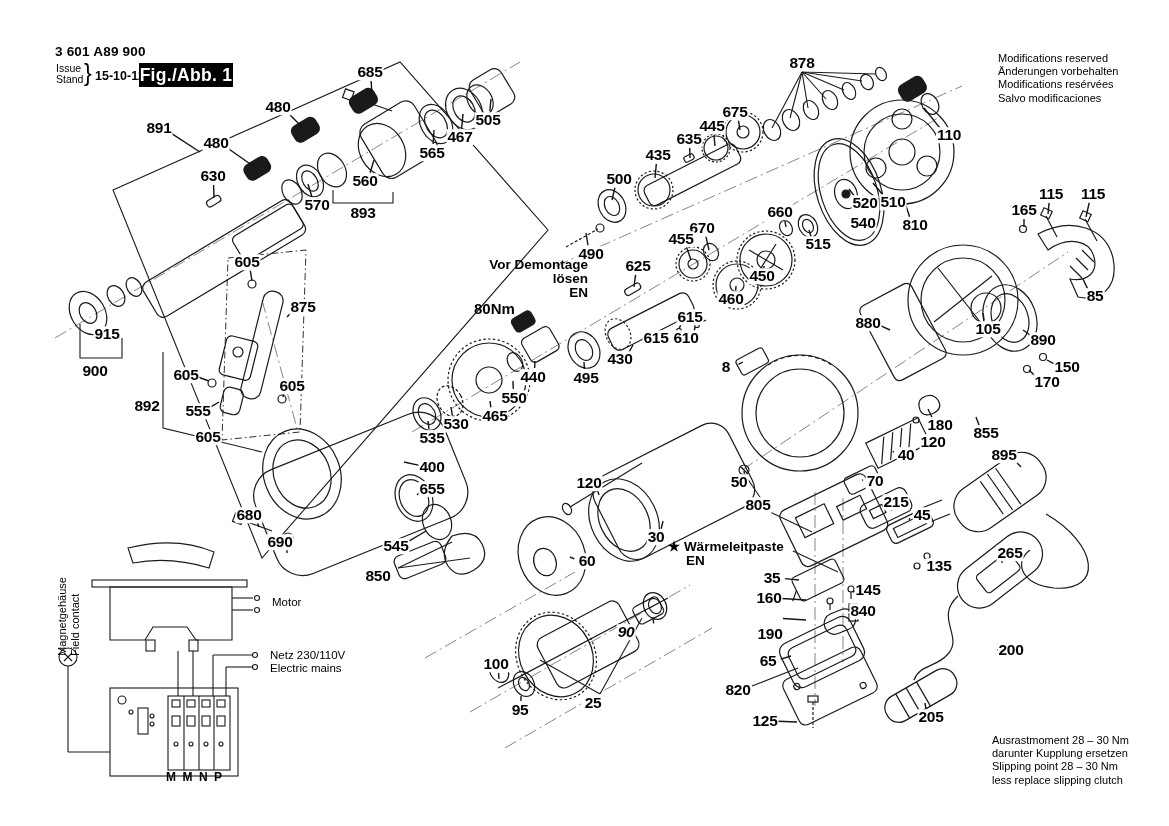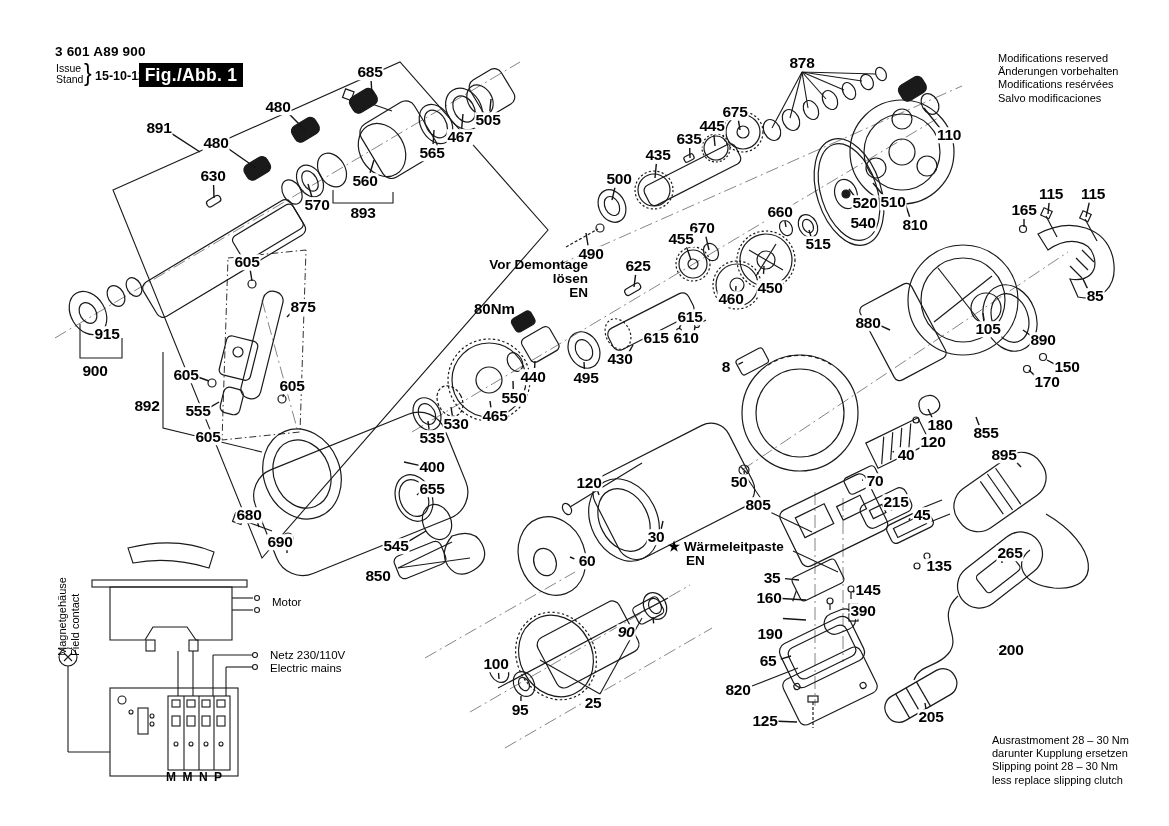--- a/index.html
+++ b/index.html
@@ -7,21 +7,21 @@
     font-family:"Liberation Sans",sans-serif;color:#000;overflow:hidden;margin:0 auto;}
   svg.draw{position:absolute;left:0;top:0;z-index:1;}
   #labels{position:absolute;left:0;top:0;width:100%;height:100%;z-index:3;}
   .part-label{position:absolute;transform:translate(-50%,-50%);font-weight:bold;
     font-size:15.5px;letter-spacing:-0.3px;white-space:nowrap;background:#fff;padding:0 1px;line-height:1;}
   .abs{position:absolute;z-index:4;}
   .hdr-num{font-size:13.5px;font-weight:600;letter-spacing:.2px;}
   .hdr-issue{font-size:10.5px;line-height:10.5px;}
   .hdr-brace{font-size:23px;font-weight:400;line-height:22px;}
   .hdr-date{font-size:12.5px;font-weight:600;}
-  .figbox{left:139px;top:63px;width:104px;height:24px;background:#000;color:#fff;
+  .figbox{left:139px;top:63px;width:94px;height:24px;background:#000;color:#fff;
     font-size:17.5px;font-weight:bold;display:flex;align-items:center;justify-content:center;letter-spacing:.3px;}
   .notice{font-size:11px;line-height:13.2px;}
   .annot-bold{font-weight:bold;font-size:13.5px;line-height:14px;}
   .torque{font-weight:bold;font-size:15px;}
   .wire-label{font-size:11.5px;line-height:12.5px;}
   .terminals{left:166px;top:770px;width:56px;display:flex;justify-content:space-between;
     font-size:12px;font-weight:bold;}
   .vlabel{left:56px;top:656px;transform:rotate(-90deg);transform-origin:0 0;
     font-size:11px;line-height:13px;white-space:nowrap;}
 </style>
@@ -486,21 +486,21 @@
       <div class="part-label" style="left: 591px; top: 254px;">490</div>
       <div class="part-label" style="left: 638px; top: 266px;">625</div>
       <div class="part-label" style="left: 702px; top: 228px;">670</div>
       <div class="part-label" style="left: 681px; top: 239px;">455</div>
       <div class="part-label" style="left: 780px; top: 212px;">660</div>
       <div class="part-label" style="left: 818px; top: 244px;">515</div>
       <div class="part-label" style="left: 865px; top: 203px;">520</div>
       <div class="part-label" style="left: 893px; top: 202px;">510</div>
       <div class="part-label" style="left: 863px; top: 223px;">540</div>
       <div class="part-label" style="left: 915px; top: 225px;">810</div>
-      <div class="part-label" style="left: 762px; top: 288px; margin-left: 8px;">450</div>
+      <div class="part-label" style="left: 762px; top: 276px;">450</div>
       <div class="part-label" style="left: 731px; top: 299px;">460</div>
       <div class="part-label" style="left: 690px; top: 317px;">615</div>
       <div class="part-label" style="left: 656px; top: 338px;">615</div>
       <div class="part-label" style="left: 686px; top: 338px;">610</div>
       <div class="part-label" style="left: 620px; top: 359px;">430</div>
       <div class="part-label" style="left: 586px; top: 378px;">495</div>
       <div class="part-label" style="left: 533px; top: 377px;">440</div>
       <div class="part-label" style="left: 514px; top: 398px;">550</div>
       <div class="part-label" style="left: 495px; top: 416px;">465</div>
       <div class="part-label" style="left: 456px; top: 424px;">530</div>
@@ -537,21 +537,21 @@
       <div class="part-label" style="left: 758px; top: 505px;">805</div>
       <div class="part-label" style="left: 906px; top: 455px;">40</div>
       <div class="part-label" style="left: 875px; top: 481px;">70</div>
       <div class="part-label" style="left: 896px; top: 502px;">215</div>
       <div class="part-label" style="left: 922px; top: 515px;">45</div>
       <div class="part-label" style="left: 939px; top: 566px;">135</div>
       <div class="part-label" style="left: 772px; top: 578px;">35</div>
       <div class="part-label" style="left: 769px; top: 598px;">160</div>
       <div class="part-label" style="left: 770px; top: 618px; margin-top: 16px;">190</div>
       <div class="part-label" style="left: 868px; top: 590px;">145</div>
-      <div class="part-label" style="left: 863px; top: 611px;">390</div>
+      <div class="part-label" style="left: 863px; top: 611px;">840</div>
       <div class="part-label" style="left: 768px; top: 661px;">65</div>
       <div class="part-label" style="left: 738px; top: 690px;">820</div>
       <div class="part-label" style="left: 765px; top: 721px;">125</div>
       <div class="part-label" style="left: 626px; top: 632px; font-style: italic;">90</div>
       <div class="part-label" style="left: 496px; top: 664px;">100</div>
       <div class="part-label" style="left: 520px; top: 710px;">95</div>
       <div class="part-label" style="left: 593px; top: 703px;">25</div>
       <div class="part-label" style="left: 1010px; top: 553px;">265</div>
       <div class="part-label" style="left: 1011px; top: 650px;">200</div>
       <div class="part-label" style="left: 931px; top: 717px;">205</div>

